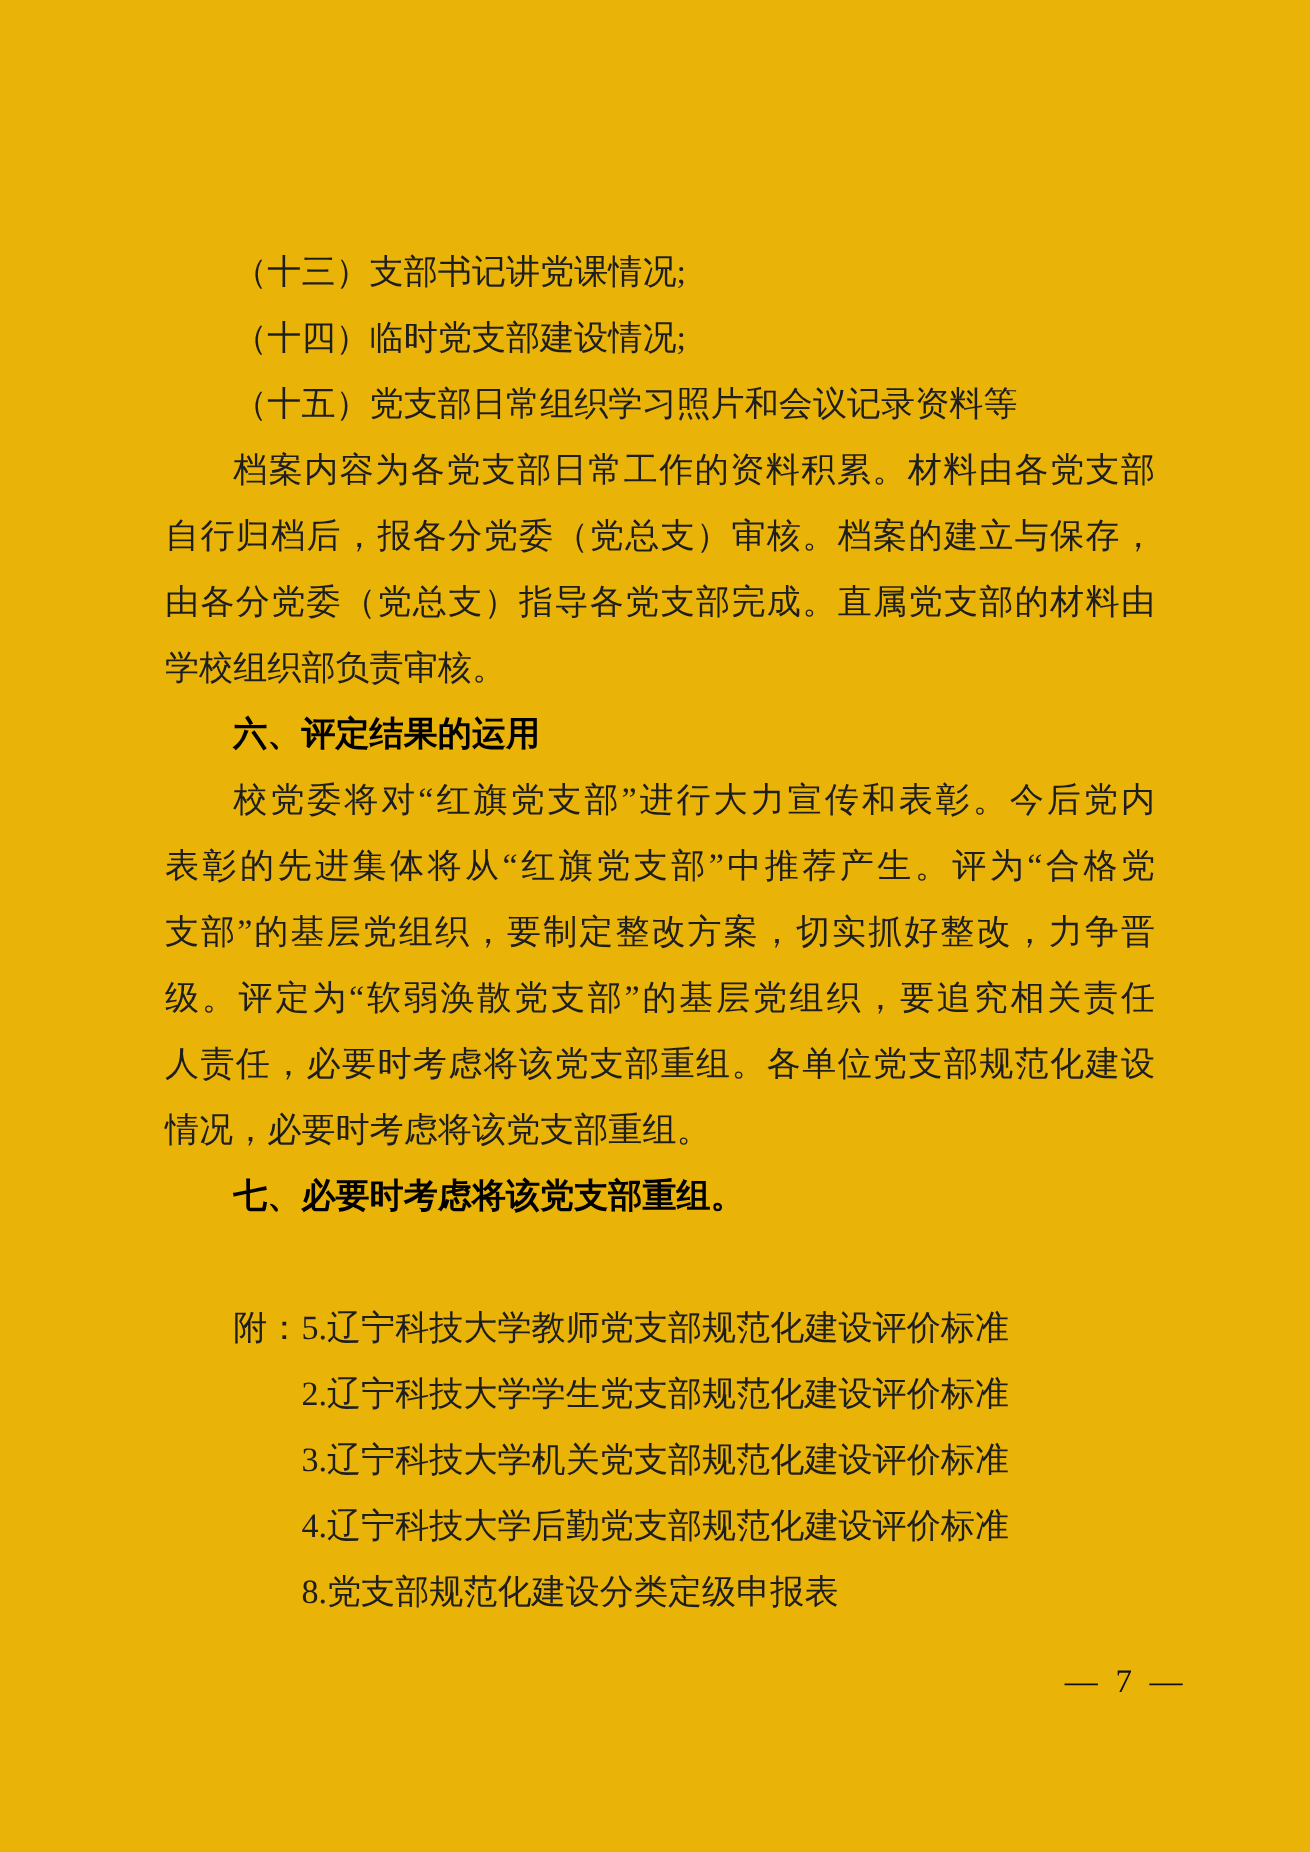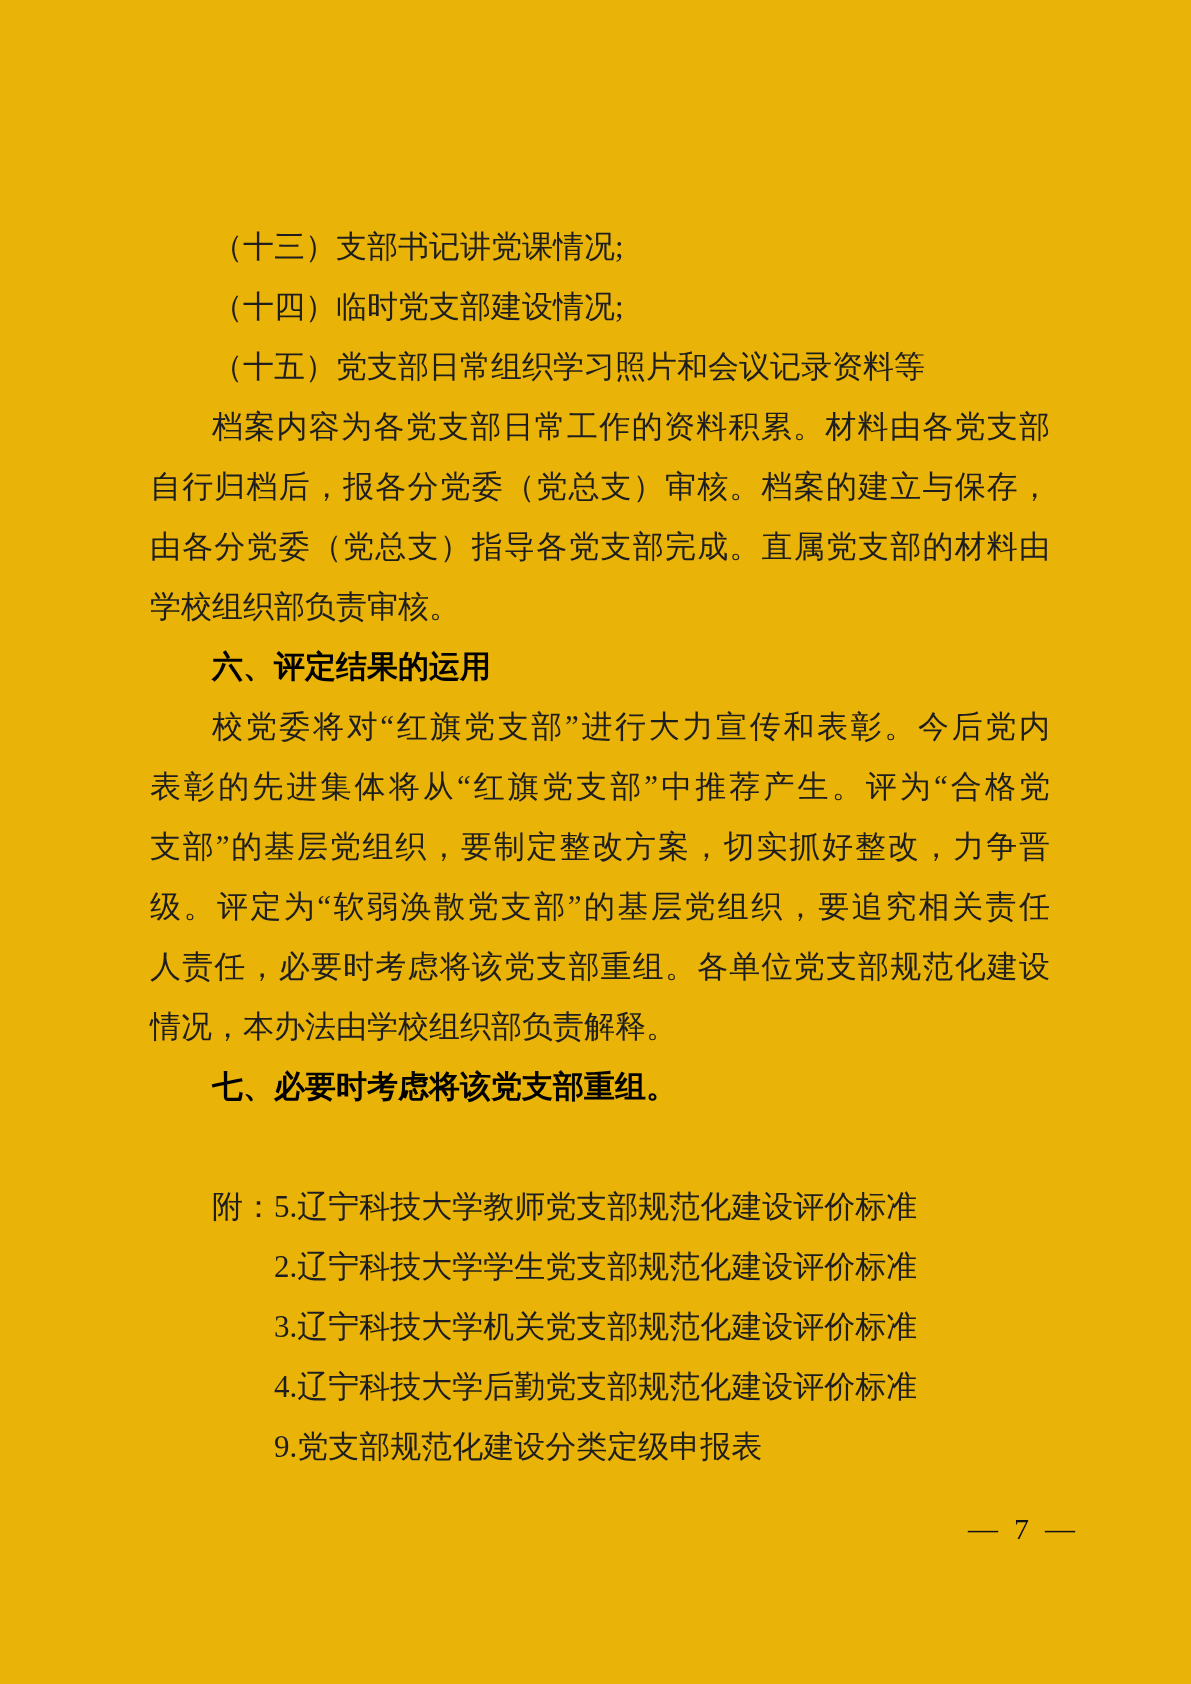--- a/index.html
+++ b/index.html
@@ -70,28 +70,28 @@
     <div class="line i2 j">档案内容为各党支部日常工作的资料积累。材料由各党支部</div>
     <div class="line j">自行归档后，报各分党委（党总支）审核。档案的建立与保存，</div>
     <div class="line j">由各分党委（党总支）指导各党支部完成。直属党支部的材料由</div>
     <div class="line">学校组织部负责审核。</div>
     <div class="line i2 h">六、评定结果的运用</div>
     <div class="line i2 j">校党委将对“红旗党支部”进行大力宣传和表彰。今后党内</div>
     <div class="line j">表彰的先进集体将从“红旗党支部”中推荐产生。评为“合格党</div>
     <div class="line j">支部”的基层党组织，要制定整改方案，切实抓好整改，力争晋</div>
     <div class="line j">级。评定为“软弱涣散党支部”的基层党组织，要追究相关责任</div>
     <div class="line j">人责任，必要时考虑将该党支部重组。各单位党支部规范化建设</div>
-    <div class="line">情况，本办法由学校组织部负责解释。</div>
+    <div class="line">情况，必要时考虑将该党支部重组。</div>
     <div class="line i2 h">七、必要时考虑将该党支部重组。</div>
     <div class="spacer"></div>
     <div class="line i2">附：5.辽宁科技大学教师党支部规范化建设评价标准</div>
     <div class="line i4">2.辽宁科技大学学生党支部规范化建设评价标准</div>
     <div class="line i4">3.辽宁科技大学机关党支部规范化建设评价标准</div>
     <div class="line i4">4.辽宁科技大学后勤党支部规范化建设评价标准</div>
-    <div class="line i4">9.党支部规范化建设分类定级申报表</div>
+    <div class="line i4">8.党支部规范化建设分类定级申报表</div>
   </div>
 
   <div class="pagenum">
     <span>—</span>
     <span>7</span>
     <span>—</span>
   </div>
 
 </div>
 

